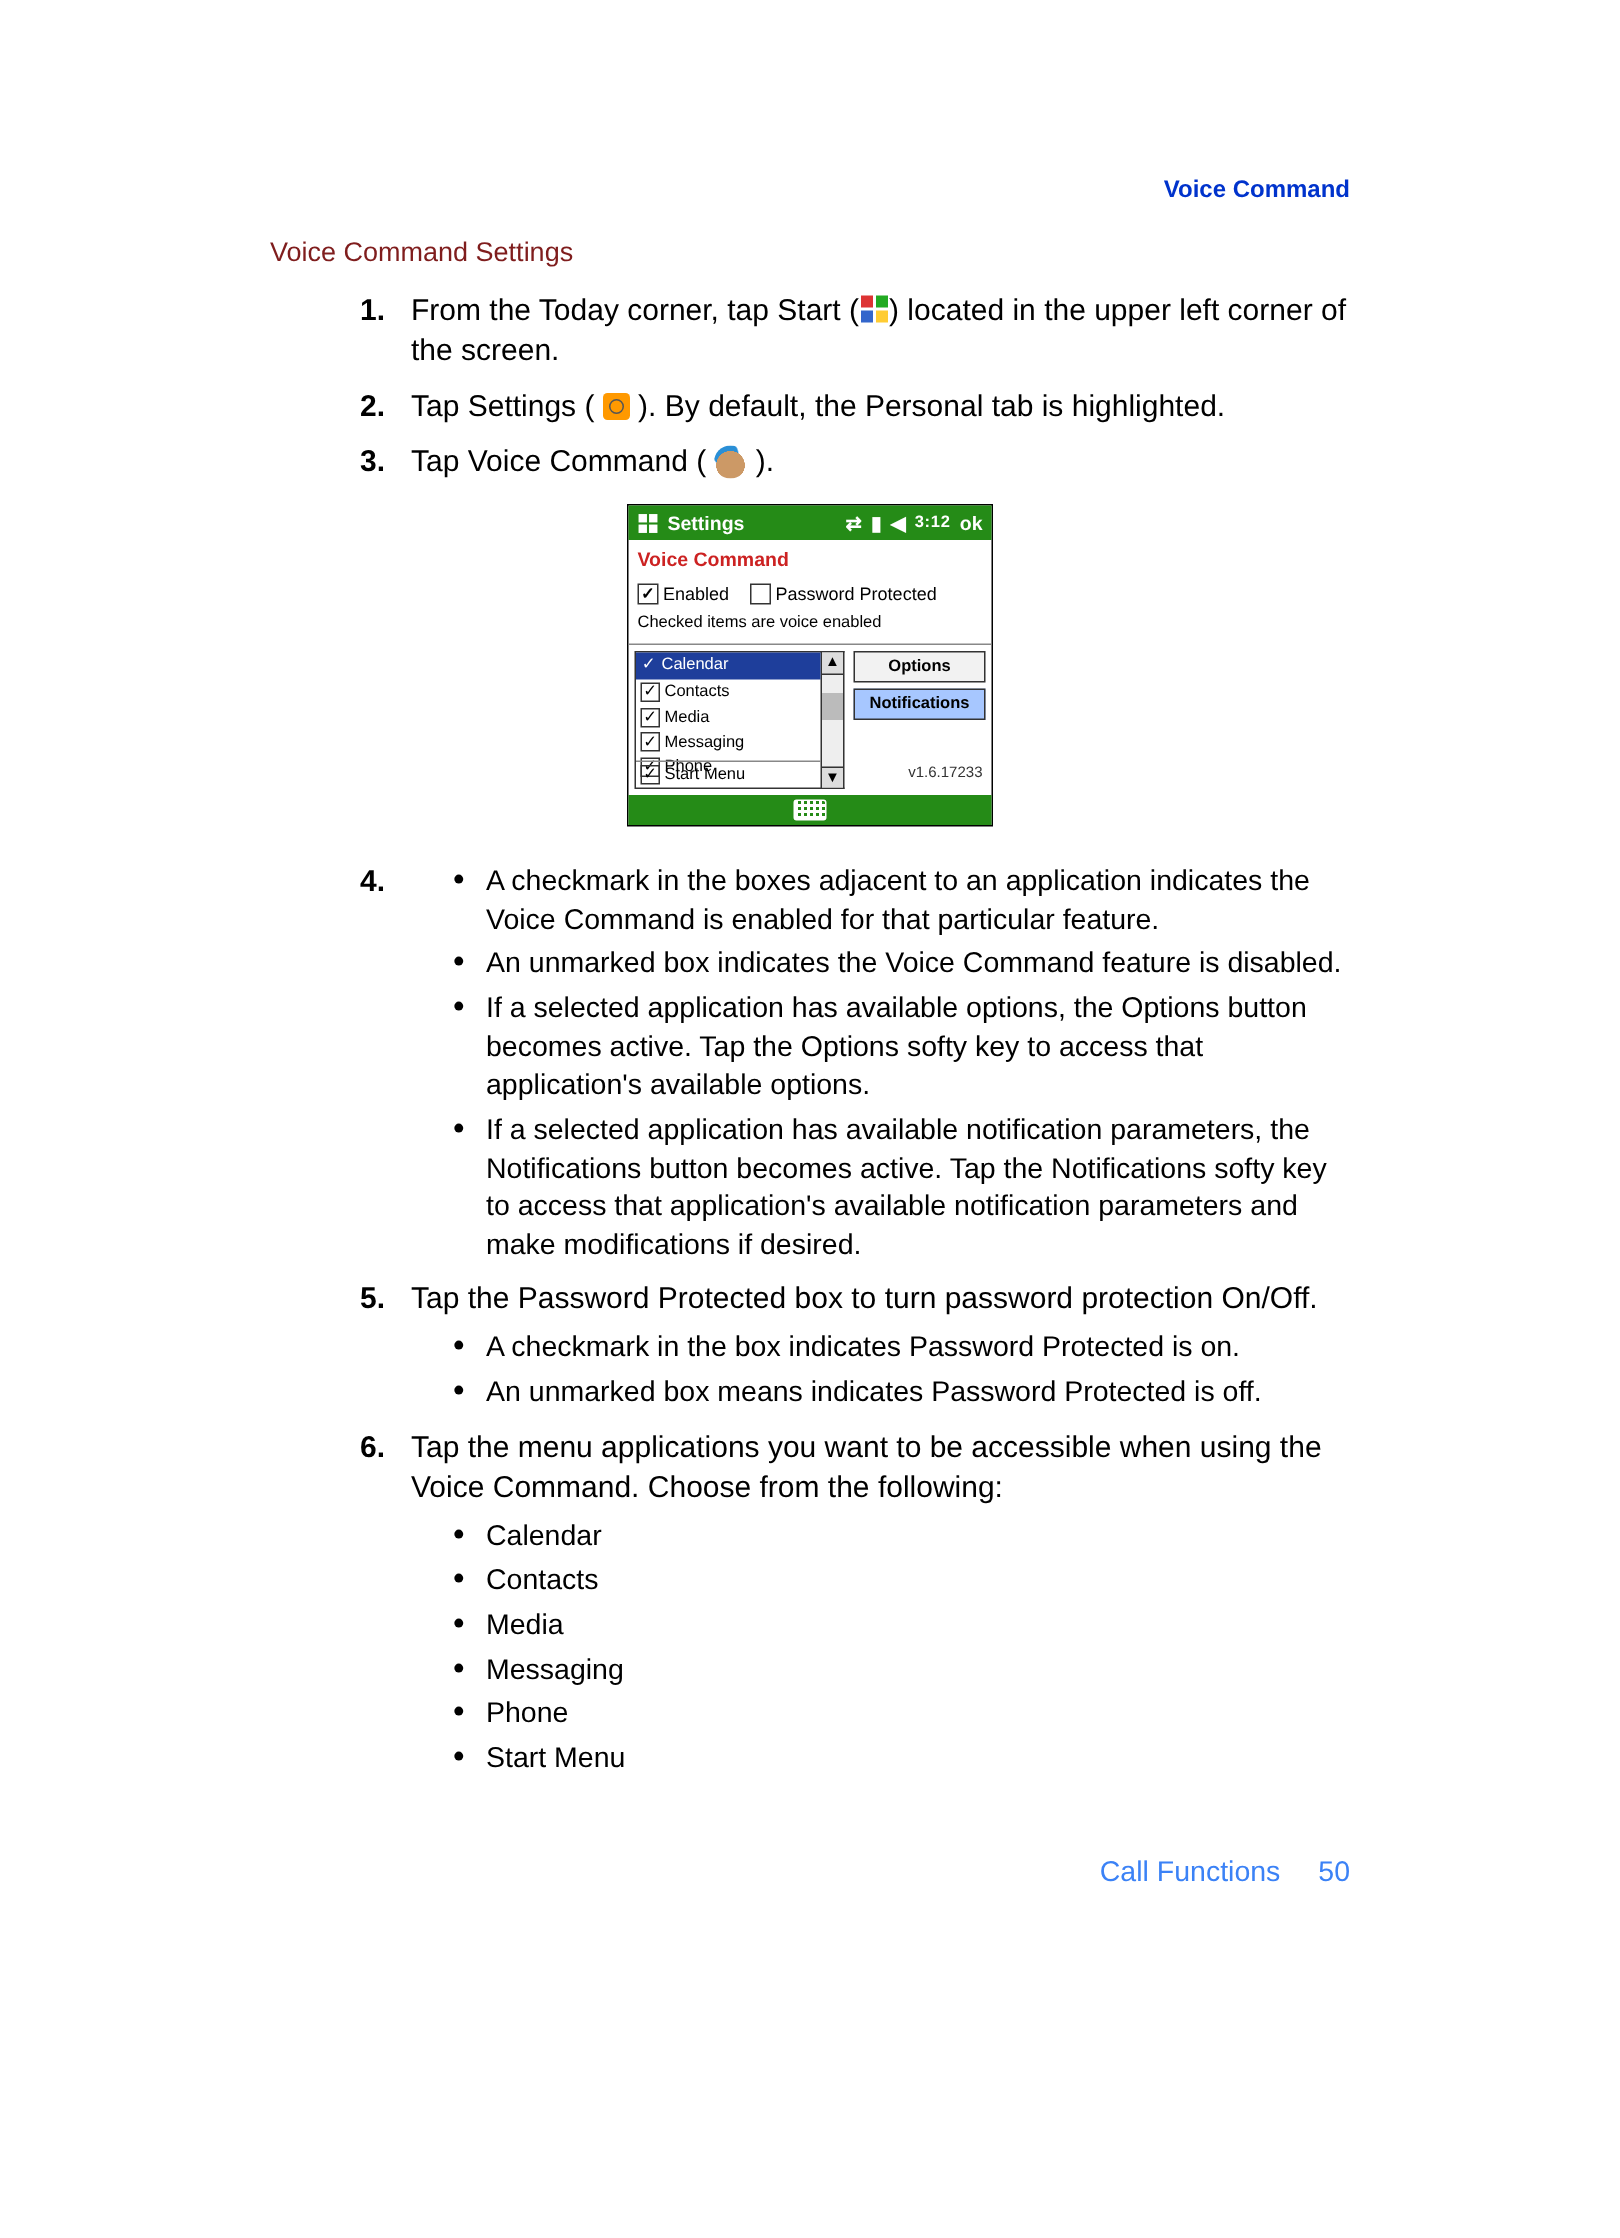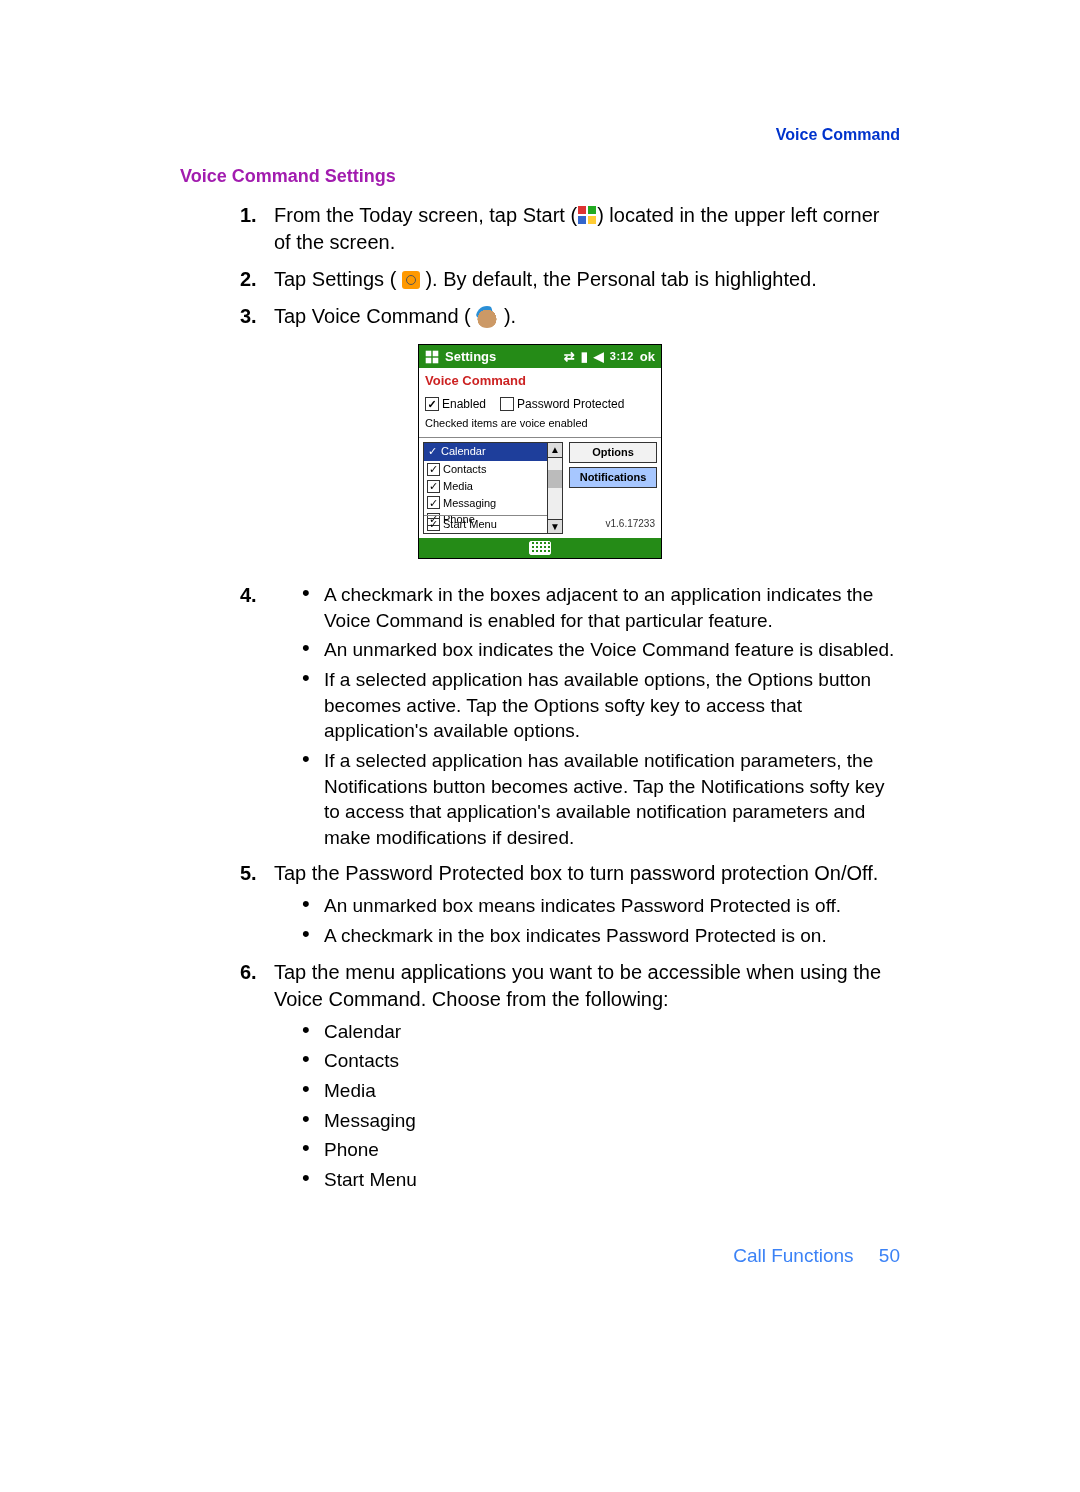--- a/index.html
+++ b/index.html
@@ -4,35 +4,34 @@
 <style>
   body {
     margin: 0;
     padding: 0;
     background: #fff;
     font-family: Arial, Helvetica, sans-serif;
     color: #000;
     width: 1080px;
   }
   .page {
-    padding: 88px 180px 80px 180px;
+    padding: 116px 180px 80px 180px;
     font-size: 20px;
     line-height: 1.35;
-    margin-top: 36px;
   }
   .header-right {
     text-align: right;
     color: #0033cc;
     font-weight: bold;
     font-size: 16px;
     margin-bottom: 18px;
   }
   .section-heading {
-    color: #a21caf;
-    font-weight: bold;
+    color: #7f1d1d;
+    font-weight: normal;
     font-size: 18px;
     margin-bottom: 14px;
   }
   ol.steps {
     list-style: none;
     padding-left: 60px;
     margin: 0;
   }
   ol.steps > li {
     position: relative;
@@ -204,21 +203,21 @@
 <body>
 
 <div class="page">
   <div class="header-right">Voice Command</div>
   <div class="section-heading">Voice Command Settings</div>
 
   <ol class="steps">
     <li>
       <span class="num">1.</span>
       <span>
-        <span>From the </span><span class="b">Today</span><span> screen, tap </span><span class="b">Start</span>
+        <span>From the </span><span class="b">Today</span><span> corner, tap </span><span class="b">Start</span>
         (<span class="icon-start"><svg viewBox="0 0 20 20">
               <rect x="1" y="1" width="8" height="8" fill="#d33"></rect>
               <rect x="11" y="1" width="8" height="8" fill="#2a2"></rect>
               <rect x="1" y="11" width="8" height="8" fill="#36c"></rect>
               <rect x="11" y="11" width="8" height="8" fill="#fc3"></rect>
             </svg></span>)<span> located in the upper left corner of the screen.</span>
       </span>
     </li>
 
     <li>
@@ -327,22 +326,22 @@
         </li>
       </ul>
     </li>
 
     <li>
       <span class="num">5.</span>
       <span>
         <span>Tap the </span><span class="b">Password Protected</span><span> box to turn password protection On/Off.</span>
       </span>
       <ul class="sub">
+        <li>A checkmark in the box indicates Password Protected is on.</li>
         <li>An unmarked box means indicates Password Protected is off.</li>
-        <li>A checkmark in the box indicates Password Protected is on.</li>
       </ul>
     </li>
 
     <li>
       <span class="num">6.</span>
       <span>Tap the menu applications you want to be accessible when using the Voice Command. Choose from the following:</span>
       <ul class="sub">
         <li>Calendar</li>
         <li>Contacts</li>
         <li>Media</li>

